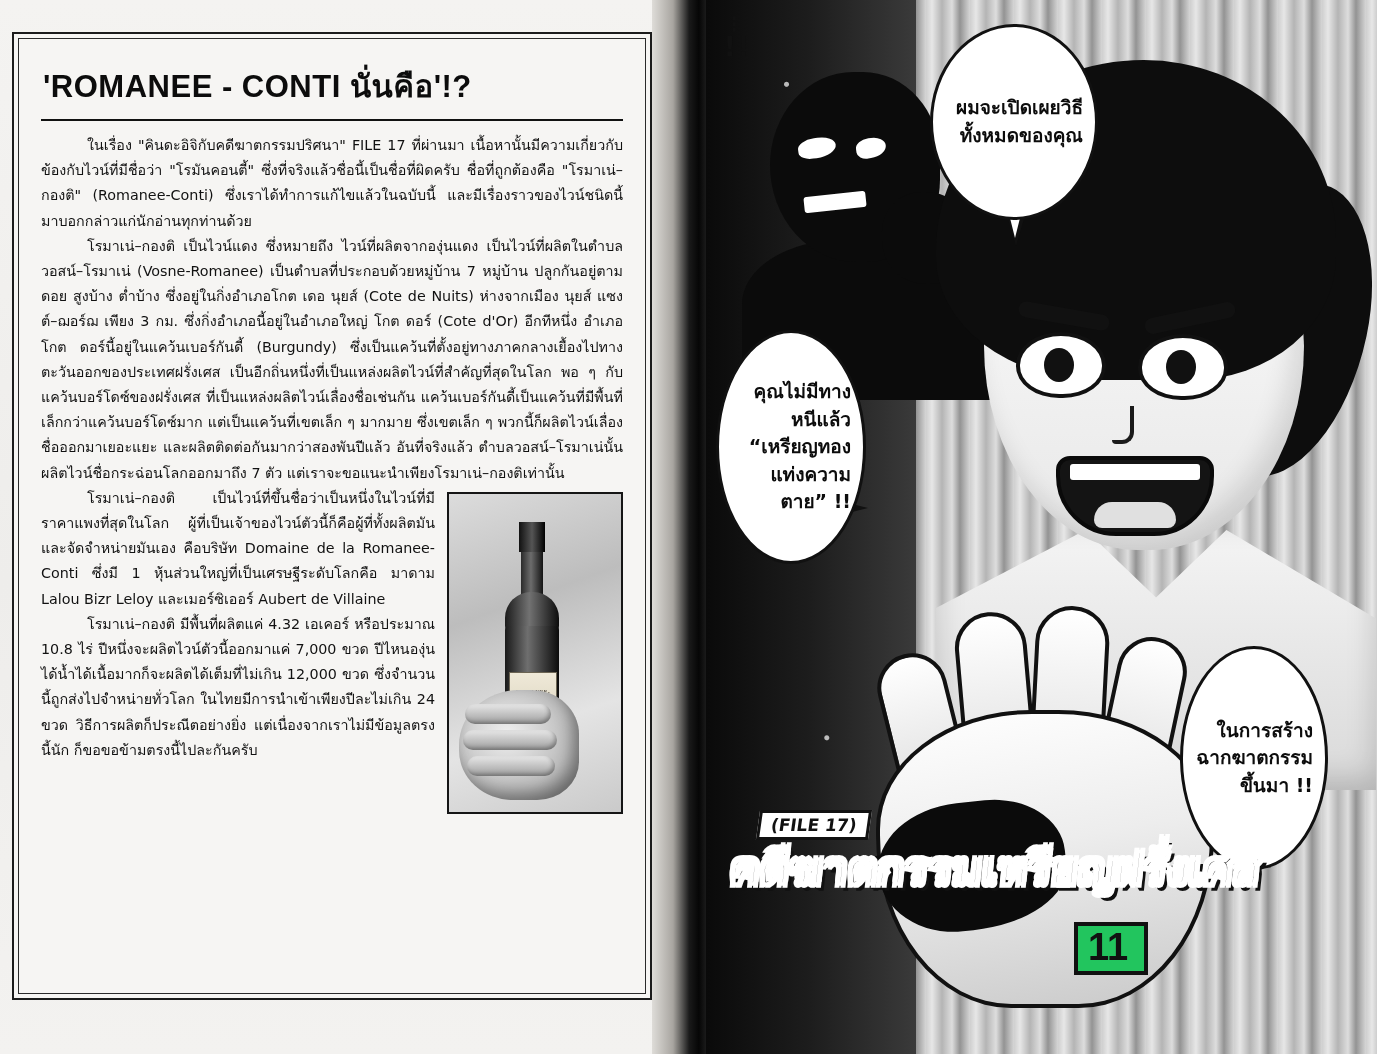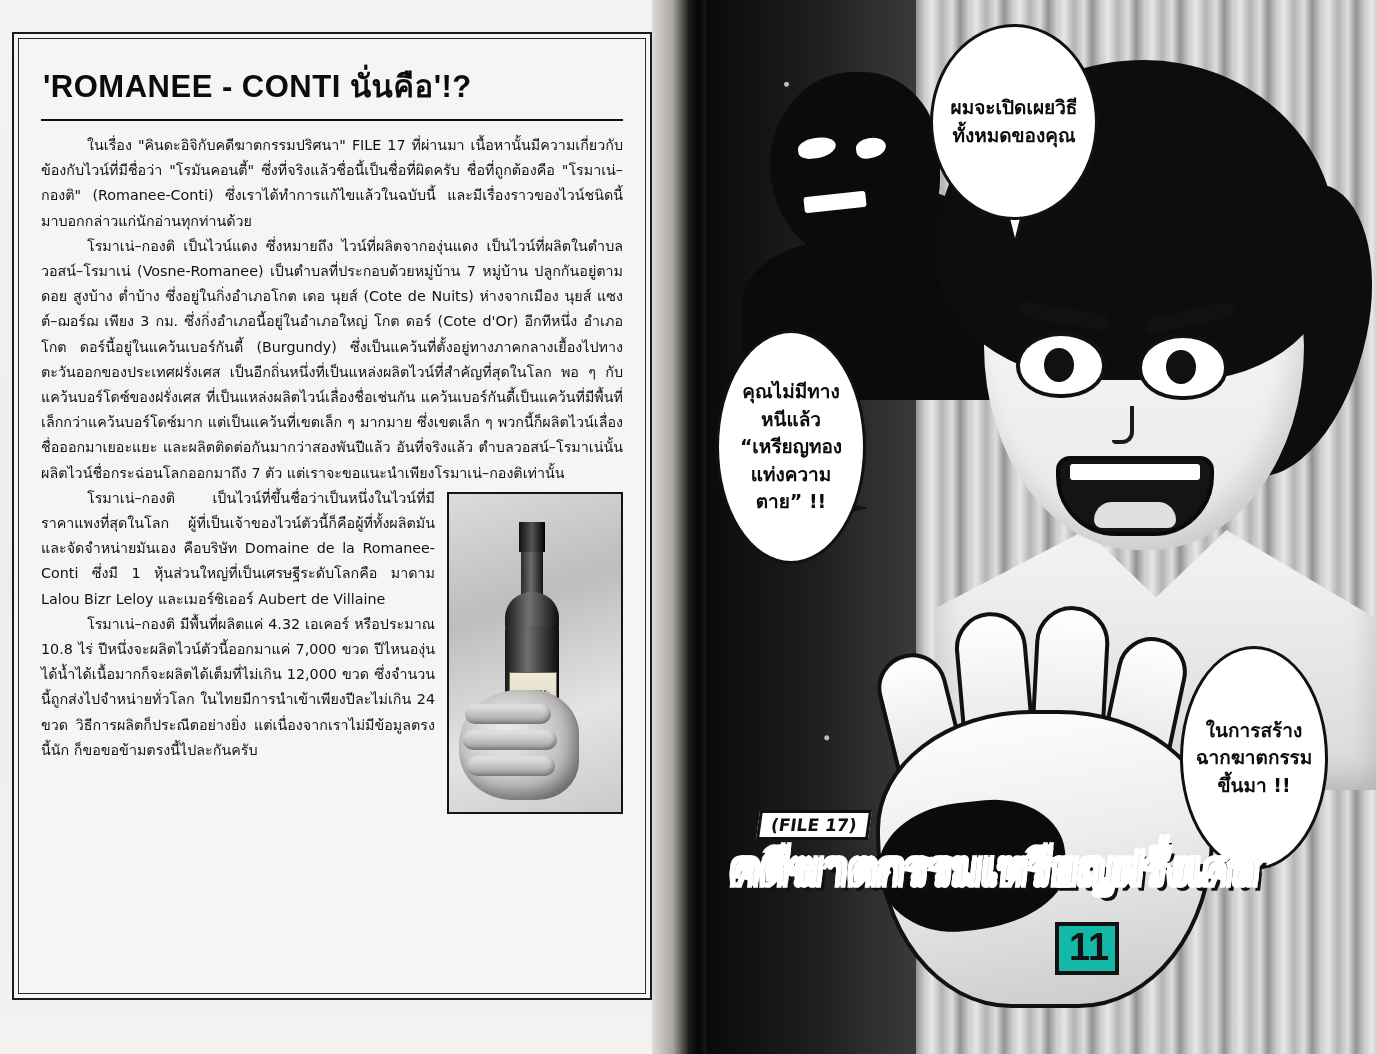--- a/index.html
+++ b/index.html
@@ -375,21 +375,21 @@
 
   
   .bubble {
     position: absolute;
     background: #fff;
     border: 3px solid #111;
     border-radius: 50%;
     display: flex;
     align-items: center;
     justify-content: center;
-    text-align: center;
+    text-align: right;
     font-family: "DejaVu Sans", sans-serif;
     font-weight: bold;
     color: #0c0c0c;
     line-height: 1.45;
     box-sizing: border-box;
     padding: 10px 12px;
   }
   .b1 { left: 224px; top: 24px;  width: 168px; height: 196px; font-size: 19px; }
   .b2 { left: 10px;  top: 330px; width: 150px; height: 234px; font-size: 19px; }
   .b3 { left: 474px; top: 646px; width: 148px; height: 224px; font-size: 19px; }
@@ -470,24 +470,24 @@
     color: #0b0b0b;
     -webkit-text-stroke: 2px #fff;
     text-shadow:
       3px 3px 0 #fff, -3px 3px 0 #fff, 3px -3px 0 #fff, -3px -3px 0 #fff,
       6px 6px 0 #111;
     white-space: nowrap;
     transform: skewX(-6deg);
   }
   .logo-vol {
     position: absolute;
-    left: 331px; top: 140px;
+    left: 350px; top: 140px;
     border: 4px solid #111;
-    background: #14b8a6;
-    padding: 0px 6px 2px 10px;
+    background: #22c55e;
+    padding: 0px 16px 2px 10px;
     font-family: "Liberation Sans", sans-serif;
     font-weight: bold;
     font-size: 38px;
     color: #111;
   }
 </style>
 </head>
 <body>
 
 <div class="page">

